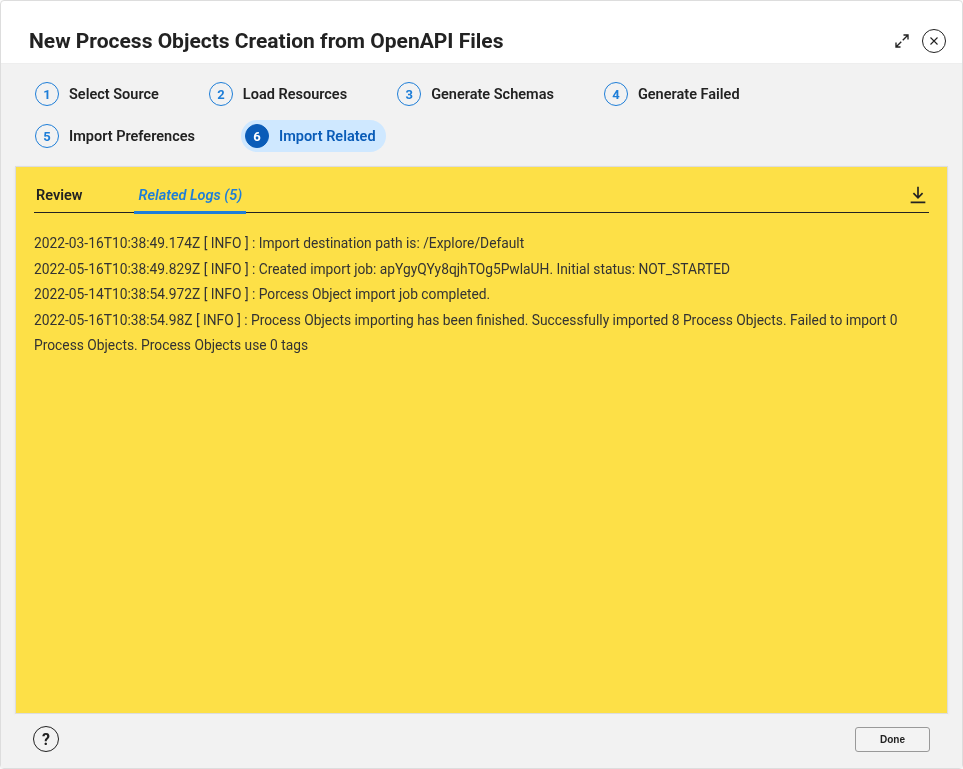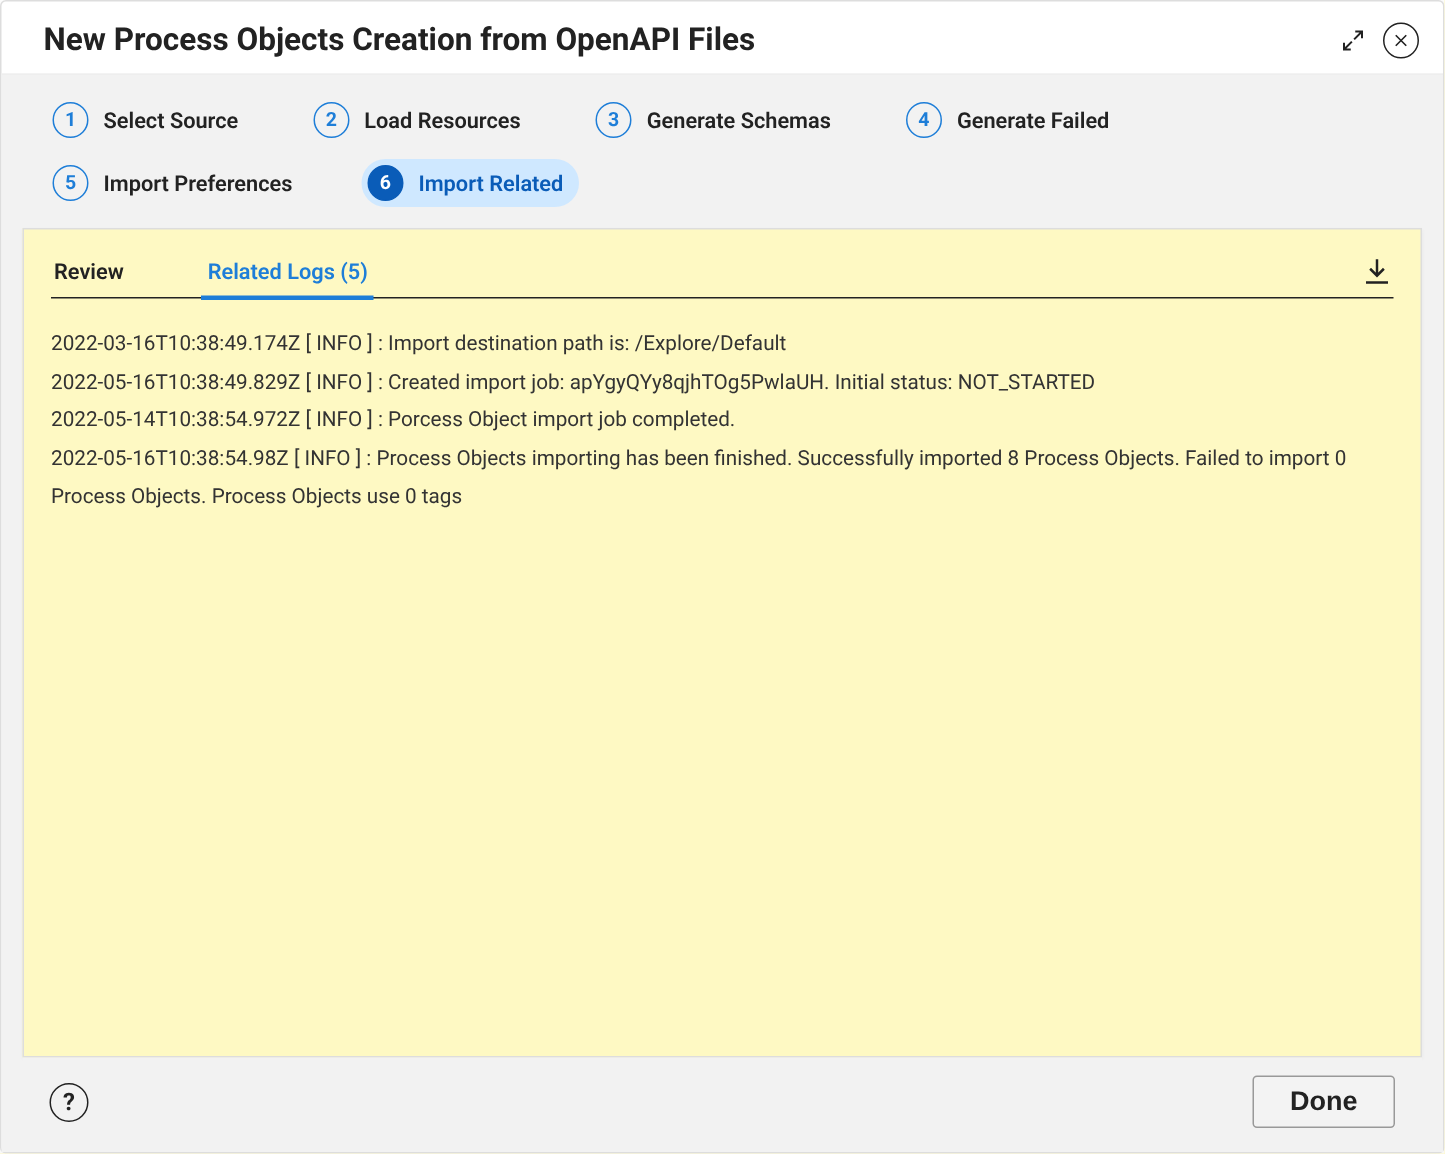--- a/index.html
+++ b/index.html
@@ -18,21 +18,21 @@
     background: #fff;
     border: 1px solid #ddd;
     border-radius: 4px;
     box-shadow: 0 2px 10px rgba(0,0,0,0.08);
     display: flex;
     flex-direction: column;
   }
   .dialog-header {
     display: flex;
     align-items: center;
-    padding: 14px 16px 10px 28px;
+    padding: 28px 16px 10px 28px;
   }
   .dialog-title {
     flex: 1;
     font-size: 21px;
     font-weight: 700;
     color: #222;
   }
   .hdr-icons { display: flex; gap: 8px; align-items: center; }
   .hdr-btn {
     width: 24px; height: 24px;
@@ -84,21 +84,21 @@
     color: #0a5cb8;
   }
   .step.active .step-num {
     background: #0a5cb8;
     border-color: #0a5cb8;
     color: #fff;
   }
 
   .panel {
     flex: 1;
-    background: #fef9c3;
+    background: #fde047;
     border: 1px solid #ddd;
     margin-bottom: 0;
     padding: 16px 18px 18px 18px;
     display: flex;
     flex-direction: column;
     box-shadow: 0 1px 3px rgba(0,0,0,0.05);
   }
 
   .tab-row {
     display: flex;
@@ -109,20 +109,21 @@
   .tab {
     padding: 4px 2px 8px 2px;
     margin-right: 52px;
     font-size: 14.5px;
     font-weight: 600;
     cursor: pointer;
     position: relative;
   }
   .tab.active {
     color: #1e7ed8;
+    font-style: italic;
   }
   .tab.active::after {
     content: "";
     position: absolute;
     left: -2px; right: -2px; bottom: -2px;
     height: 3px;
     background: #1e7ed8;
   }
   .tab-spacer { flex: 1; }
   .dl-btn { cursor: pointer; padding-bottom: 2px; }
@@ -149,21 +150,21 @@
     display: inline-flex; align-items: center; justify-content: center;
     cursor: pointer;
     font-weight: 700;
   }
   .footer-spacer { flex: 1; }
   .done-btn {
     background: #f3f3f3;
     border: 1px solid #999;
     border-radius: 3px;
     padding: 6px 24px;
-    font-size: 18px;
+    font-size: 10px;
     font-weight: 600;
     cursor: pointer;
     color: #222;
   }
 </style>
 </head>
 <body>
 
 <div class="dialog">
 

